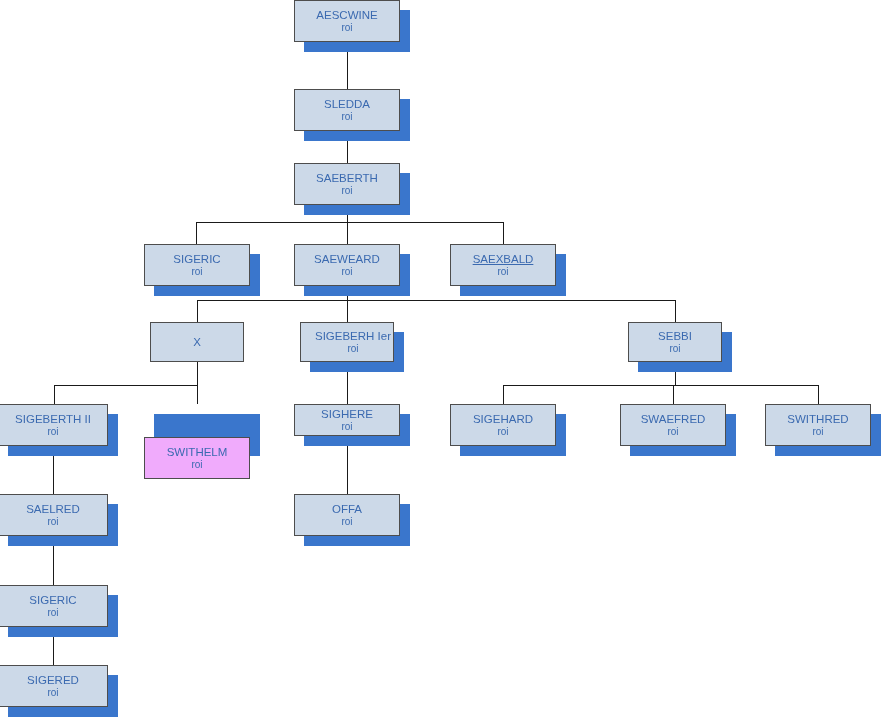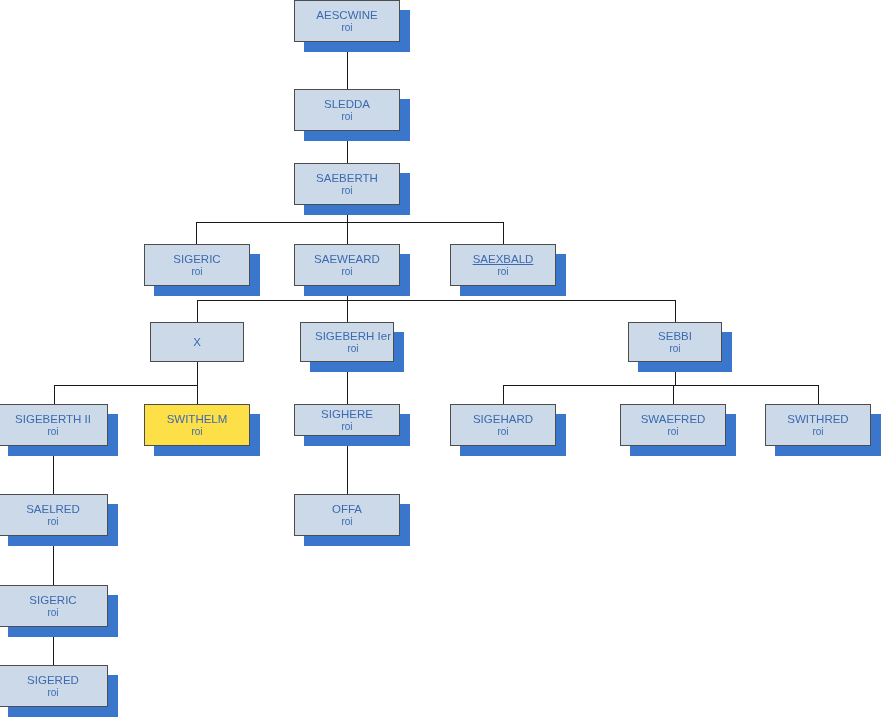--- a/index.html
+++ b/index.html
@@ -162,21 +162,21 @@
       </div>
       <div class="node" style="left: -2px; top: 404px; width: 110px; height: 42px;">
         <div class="node-shadow" style="background: rgb(58, 118, 204);"></div>
         <div class="node-box" style="background: rgb(204, 217, 232); border-color: rgb(77, 77, 77);">
           <div class="node-name" style="color: rgb(59, 106, 176);">SIGEBERTH II</div>
           <div class="node-title" style="color: rgb(59, 106, 176);">roi</div>
         </div>
       </div>
       <div class="node" style="left: 144px; top: 404px; width: 106px; height: 42px;">
         <div class="node-shadow" style="background: rgb(58, 118, 204);"></div>
-        <div class="node-box" style="background: #fde047; border-color: rgb(77, 77, 77);">
+        <div class="node-box" style="background: #f0abfc; border-color: rgb(77, 77, 77); margin-top: 33px;">
           <div class="node-name" style="color: rgb(59, 106, 176);">SWITHELM</div>
           <div class="node-title" style="color: rgb(59, 106, 176);">roi</div>
         </div>
       </div>
       <div class="node" style="left: 294px; top: 404px; width: 106px; height: 32px;">
         <div class="node-shadow" style="background: rgb(58, 118, 204);"></div>
         <div class="node-box" style="background: rgb(204, 217, 232); border-color: rgb(77, 77, 77);">
           <div class="node-name" style="color: rgb(59, 106, 176);">SIGHERE</div>
           <div class="node-title" style="color: rgb(59, 106, 176);">roi</div>
         </div>

